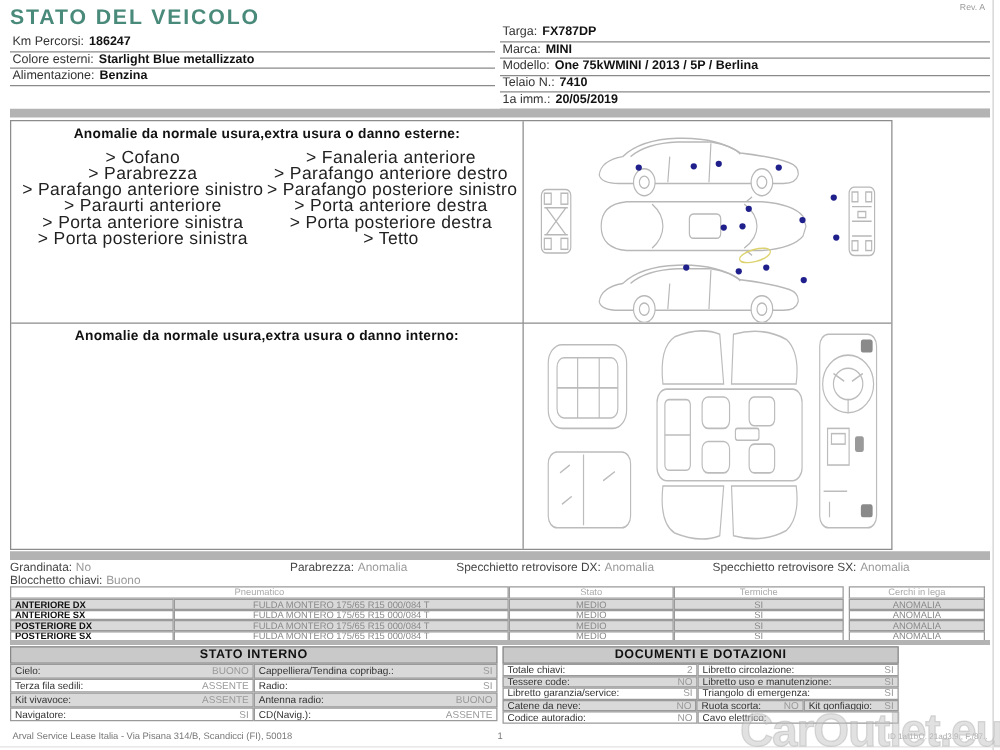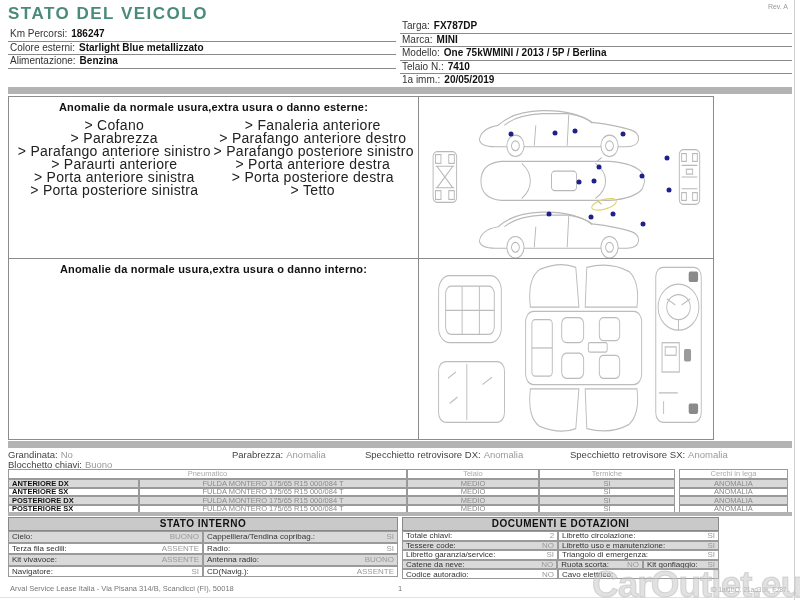--- a/index.html
+++ b/index.html
@@ -291,21 +291,21 @@
   <div class="st-line">
     <span class="st-item">
       <span class="lbl">Blocchetto chiavi:</span><span class="val">Buono</span>
     </span>
   </div>
 </div>
 
 <div class="abs tyres">
   <div class="t-row t-head">
     <div class="t-cell tc-phead">Pneumatico</div>
-    <div class="t-cell tc-stato">Telaio</div>
+    <div class="t-cell tc-stato">Stato</div>
     <div class="t-cell tc-term">Termiche</div>
     <div class="t-gap"></div>
     <div class="t-cell tc-cerchi">Cerchi in lega</div>
   </div>
   <div class="t-row stripe">
     <div class="t-cell tc-pos">ANTERIORE DX</div>
     <div class="t-cell tc-tyre">FULDA MONTERO 175/65 R15 000/084 T</div>
     <div class="t-cell tc-stato">MEDIO</div>
     <div class="t-cell tc-term">SI</div>
     <div class="t-gap"></div>

